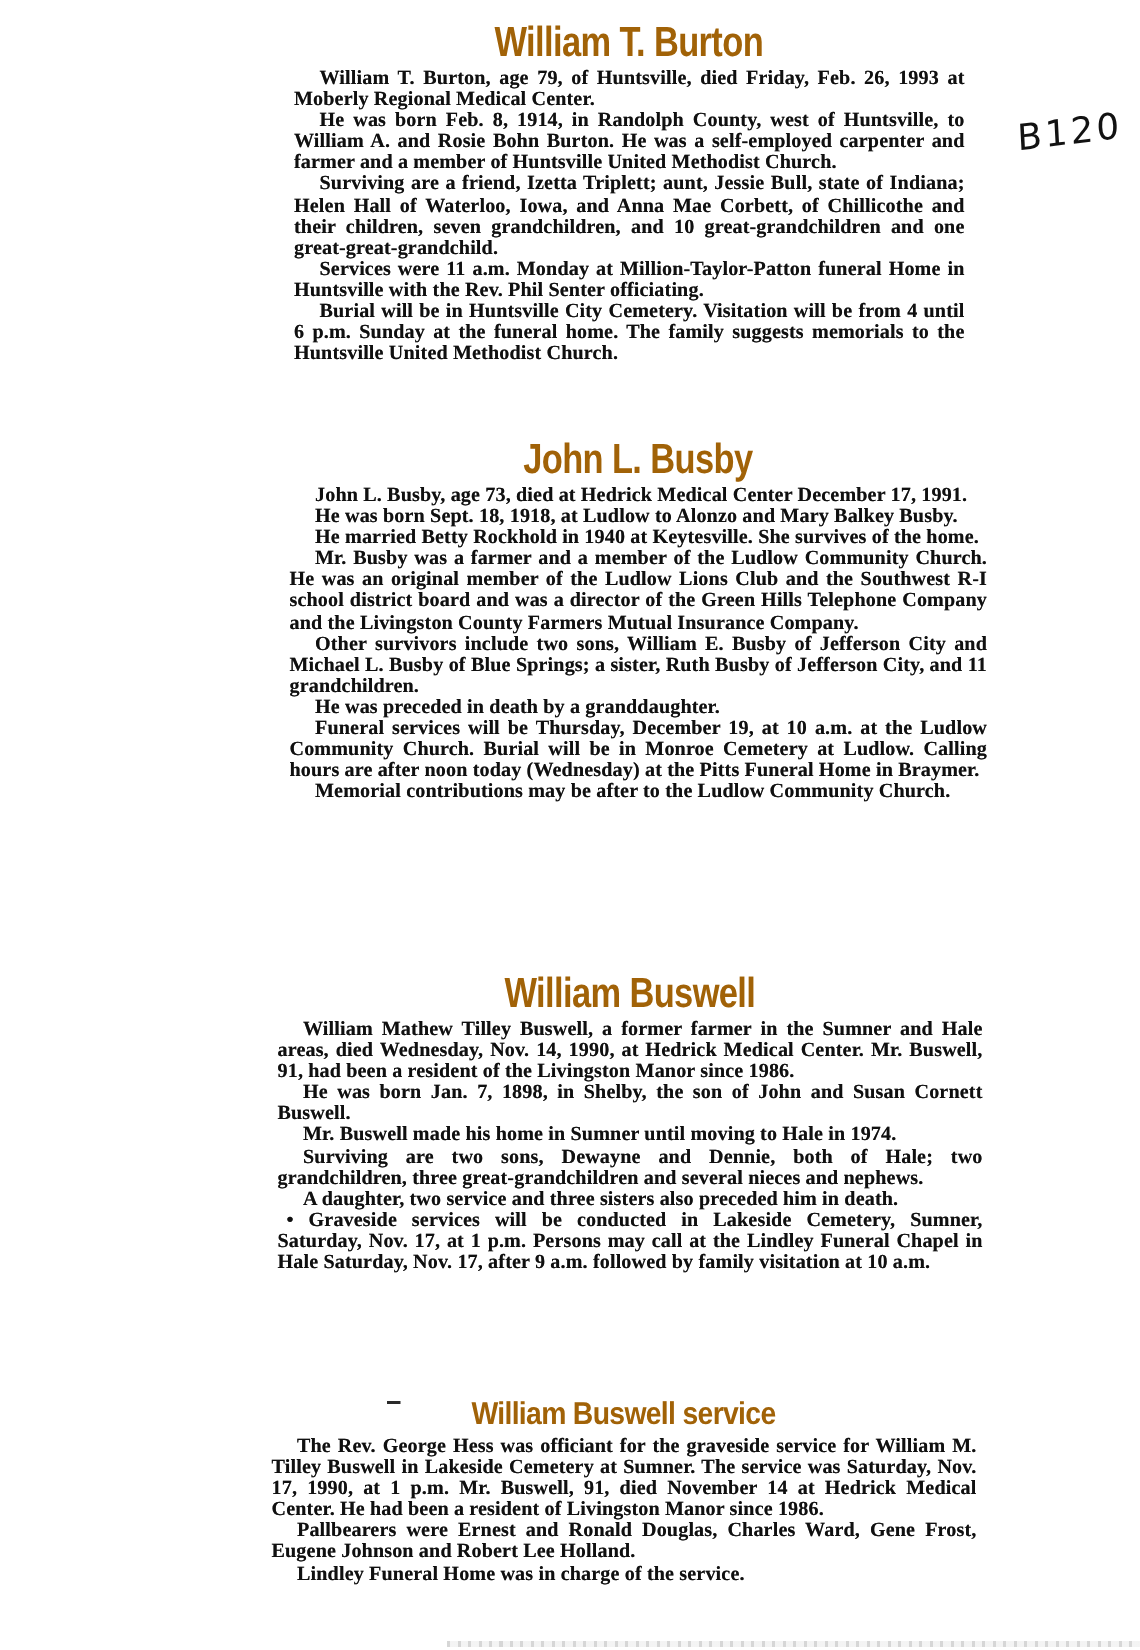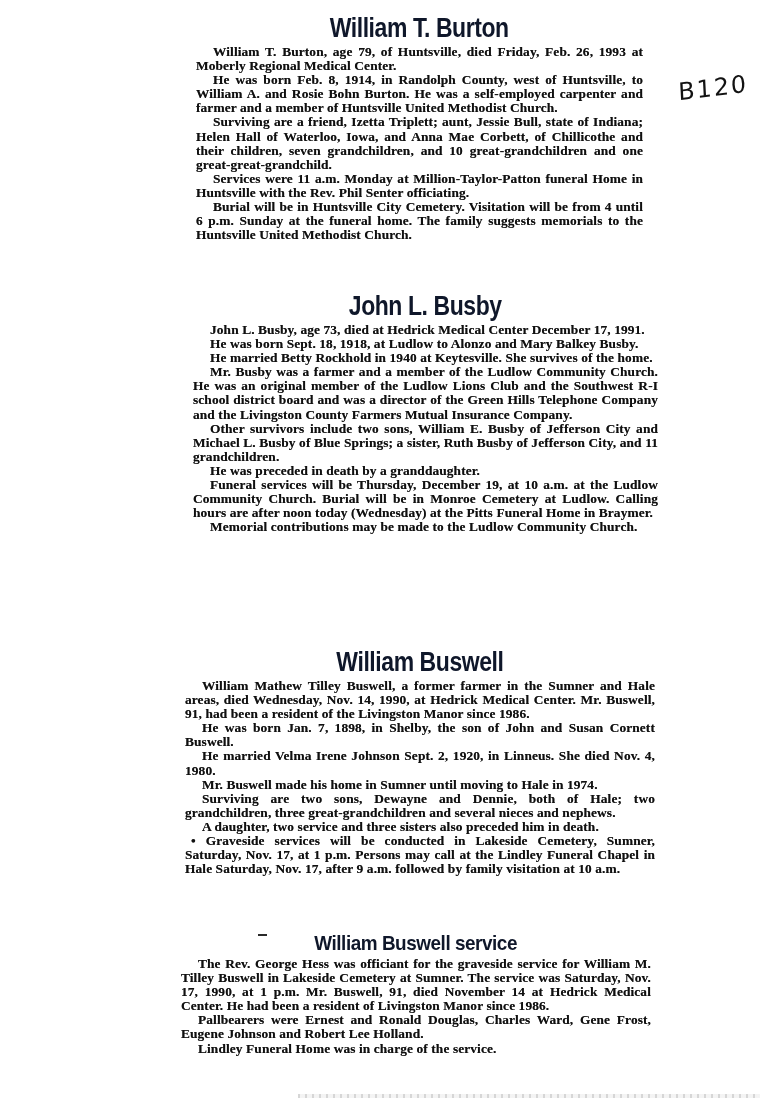--- a/index.html
+++ b/index.html
@@ -19,21 +19,21 @@
   }
   .article {
     position: absolute;
   }
   .article h1 {
     margin: 0 0 3px 0;
     padding: 0;
     text-align: center;
     font-family: "Liberation Sans", sans-serif;
     font-weight: bold;
-    color: #0f172a;
+    color: #a16207;
     font-size: 28px;
     line-height: 29px;
     white-space: nowrap;
   }
   .article h1 .squeeze {
     display: inline-block;
     transform: scaleX(0.82);
     transform-origin: center;
     letter-spacing: -0.5px;
   }
@@ -112,28 +112,27 @@
 
   <article class="article" id="article-busby">
     <h1><span class="squeeze">John L. Busby</span></h1>
     <p>John L. Busby, age 73, died at Hedrick Medical Center December 17, 1991.</p>
     <p>He was born Sept. 18, 1918, at Ludlow to Alonzo and Mary Balkey Busby.</p>
     <p>He married Betty Rockhold in 1940 at Keytesville. She survives of the home.</p>
     <p>Mr. Busby was a farmer and a member of the Ludlow Community Church. He was an original member of the Ludlow Lions Club and the Southwest R-I school district board and was a director of the Green Hills Telephone Company and the Livingston County Farmers Mutual Insurance Company.</p>
     <p>Other survivors include two sons, William E. Busby of Jefferson City and Michael L. Busby of Blue Springs; a sister, Ruth Busby of Jefferson City, and 11 grandchildren.</p>
     <p>He was preceded in death by a granddaughter.</p>
     <p>Funeral services will be Thursday, December 19, at 10 a.m. at the Ludlow Community Church. Burial will be in Monroe Cemetery at Ludlow. Calling hours are after noon today (Wednesday) at the Pitts Funeral Home in Braymer.</p>
-    <p>Memorial contributions may be made to the Ludlow Community Church.</p>
+    <p>Memorial contributions may be after to the Ludlow Community Church.</p>
   </article>
 
   <article class="article" id="article-buswell">
     <h1><span class="squeeze">William Buswell</span></h1>
     <p>William Mathew Tilley Buswell, a former farmer in the Sumner and Hale areas, died Wednesday, Nov. 14, 1990, at Hedrick Medical Center. Mr. Buswell, 91, had been a resident of the Livingston Manor since 1986.</p>
     <p>He was born Jan. 7, 1898, in Shelby, the son of John and Susan Cornett Buswell.</p>
-    <p>He married Velma Irene Johnson Sept. 2, 1920, in Linneus. She died Nov. 4, 1980.</p>
     <p>Mr. Buswell made his home in Sumner until moving to Hale in 1974.</p>
     <p>Surviving are two sons, Dewayne and Dennie, both of Hale; two grandchildren, three great-grandchildren and several nieces and nephews.</p>
     <p>A daughter, two service and three sisters also preceded him in death.</p>
     <p class="bullet-para">• Graveside services will be conducted in Lakeside Cemetery, Sumner, Saturday, Nov. 17, at 1 p.m. Persons may call at the Lindley Funeral Chapel in Hale Saturday, Nov. 17, after 9 a.m. followed by family visitation at 10 a.m.</p>
   </article>
 
   <article class="article small-title" id="article-service">
     <h1><span class="squeeze">William Buswell service</span></h1>
     <p>The Rev. George Hess was officiant for the graveside service for William M. Tilley Buswell in Lakeside Cemetery at Sumner. The service was Saturday, Nov. 17, 1990, at 1 p.m. Mr. Buswell, 91, died November 14 at Hedrick Medical Center. He had been a resident of Livingston Manor since 1986.</p>
     <p>Pallbearers were Ernest and Ronald Douglas, Charles Ward, Gene Frost, Eugene Johnson and Robert Lee Holland.</p>

